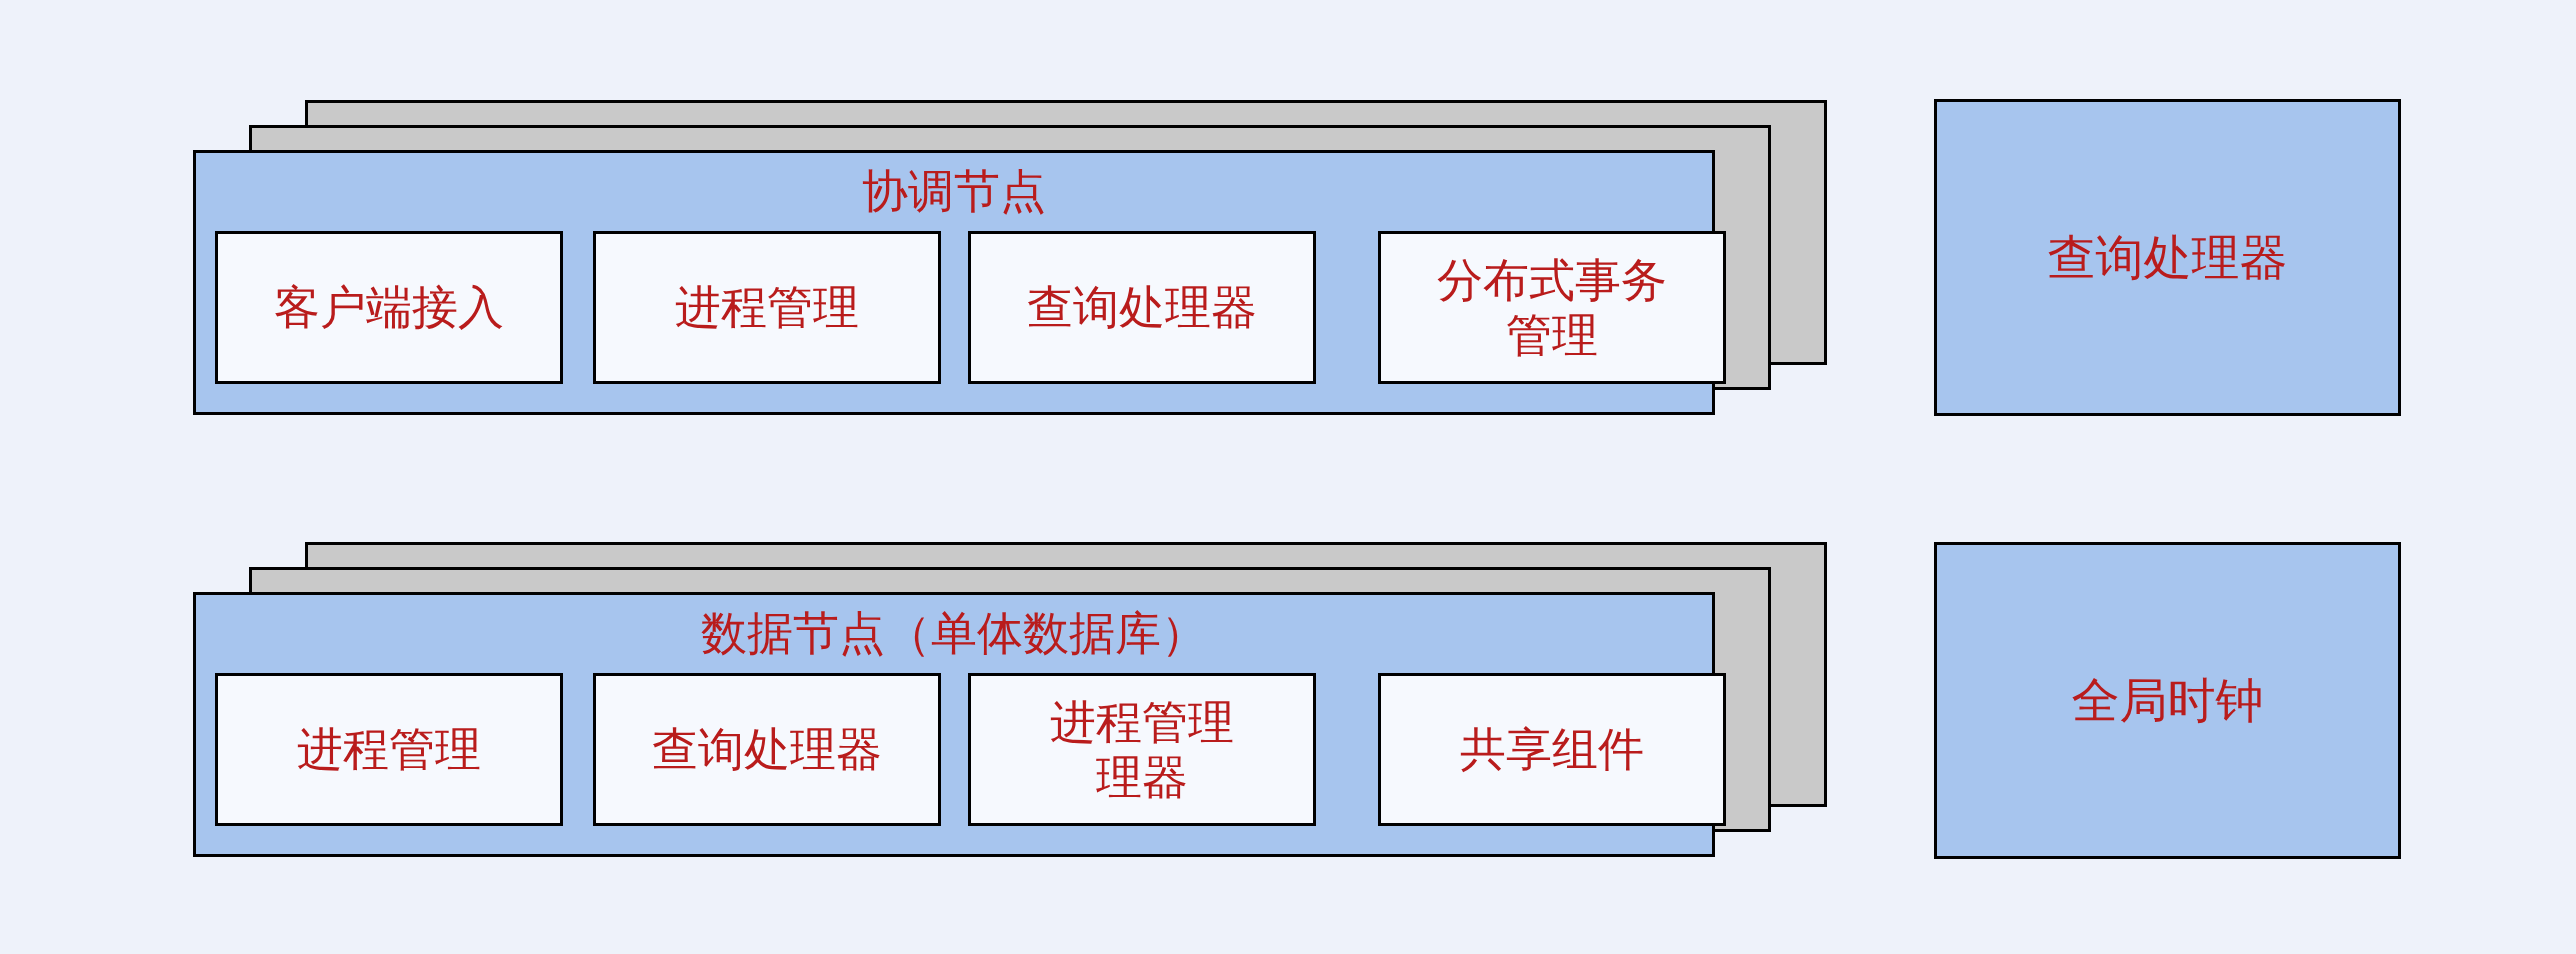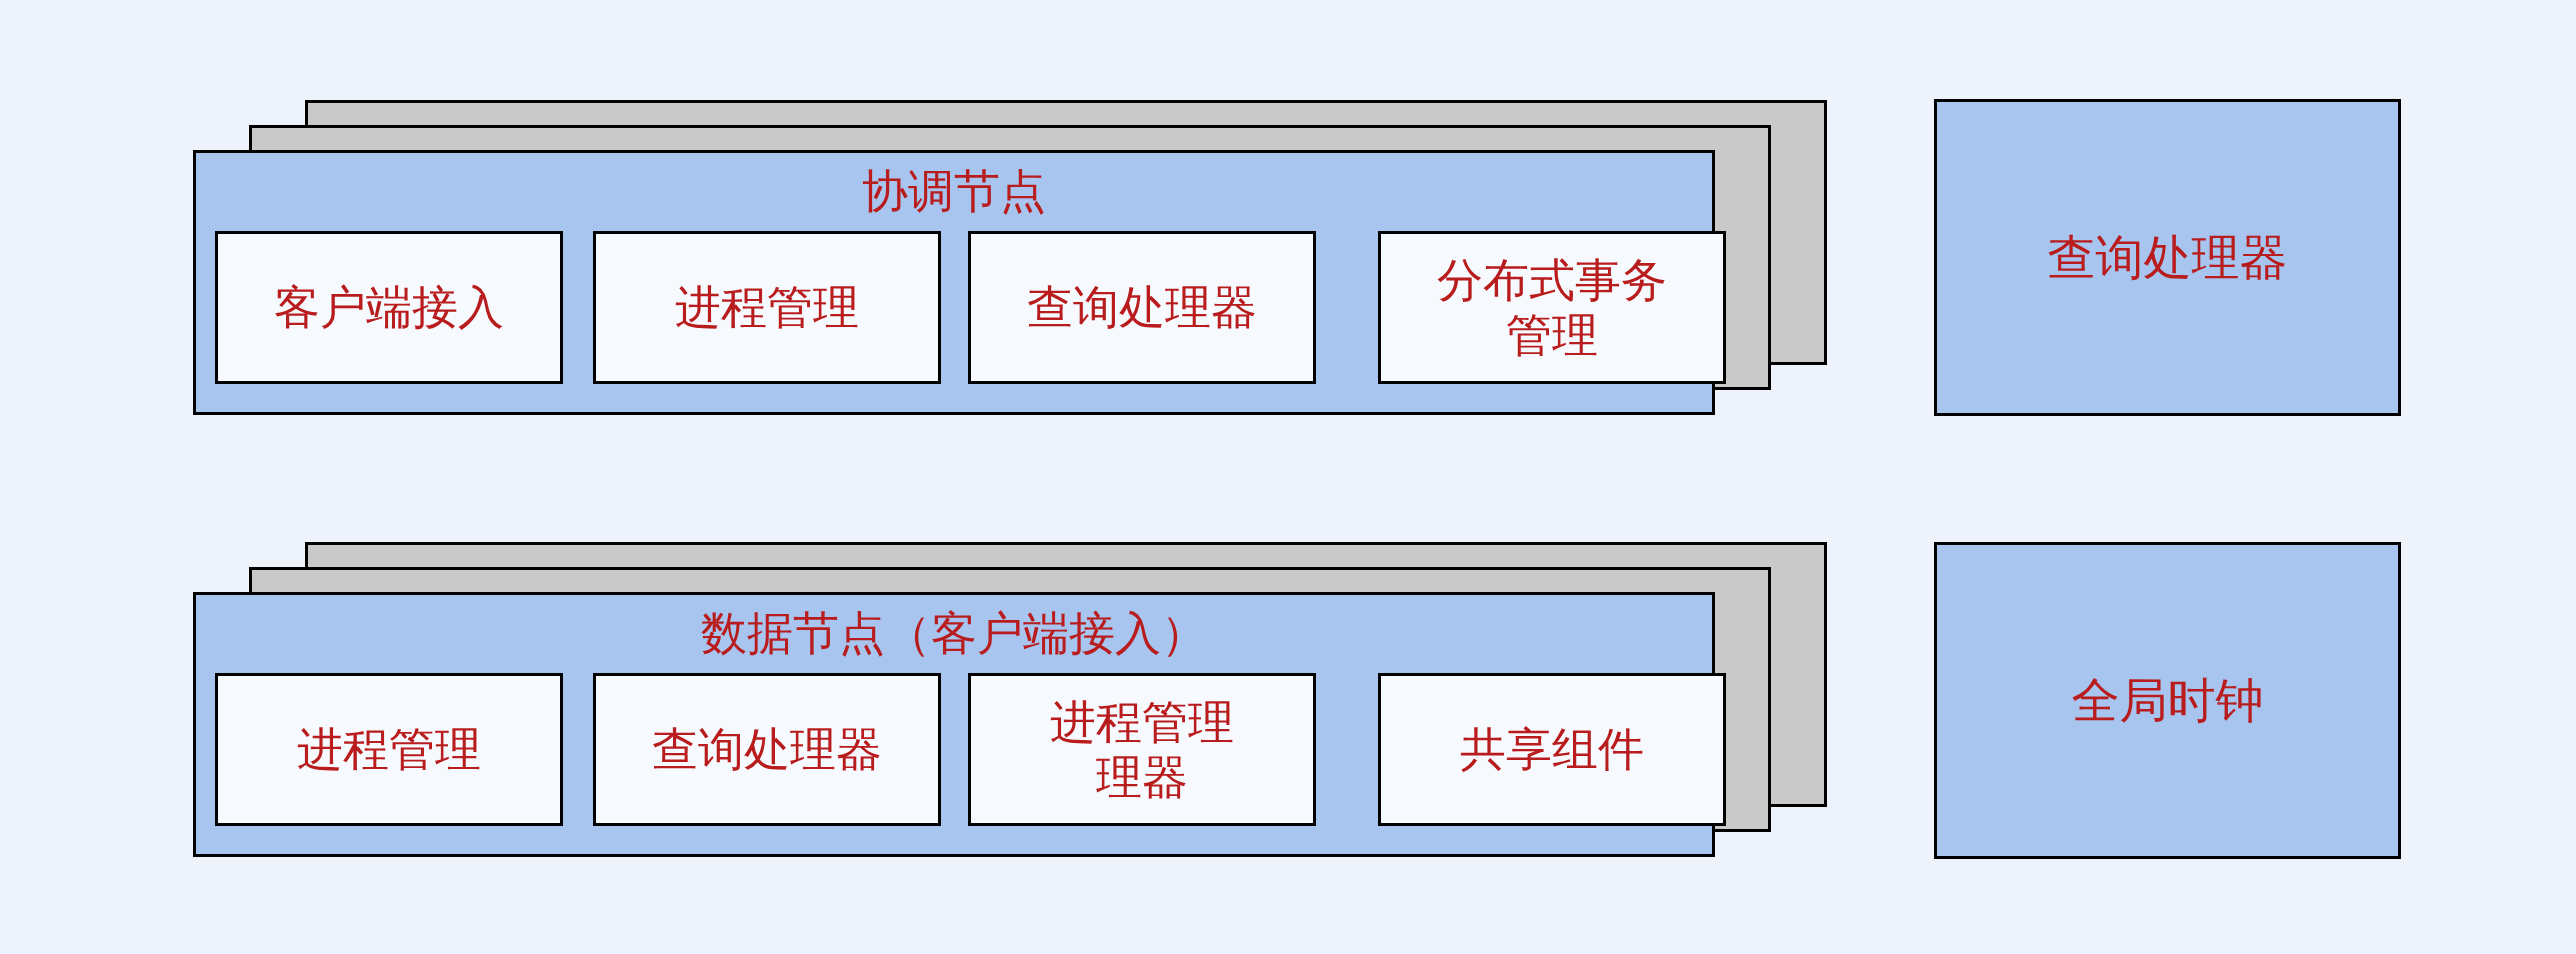--- a/index.html
+++ b/index.html
@@ -106,21 +106,21 @@
         <span class="line">分布式事务</span>
         <span class="line">管理</span>
       </div>
     </div>
   </section>
 
   <section>
     <div class="card gray b-back"></div>
     <div class="card gray b-mid"></div>
     <div class="card blue b-front">
-      <div class="card-title">数据节点（客户端接入）</div>
+      <div class="card-title">数据节点（单体数据库）</div>
       <div class="comp-box pos1">
         <span class="line">进程管理</span>
       </div>
       <div class="comp-box pos2">
         <span class="line">查询处理器</span>
       </div>
       <div class="comp-box pos3">
         <span class="line">进程管理</span>
         <span class="line">理器</span>
       </div>

